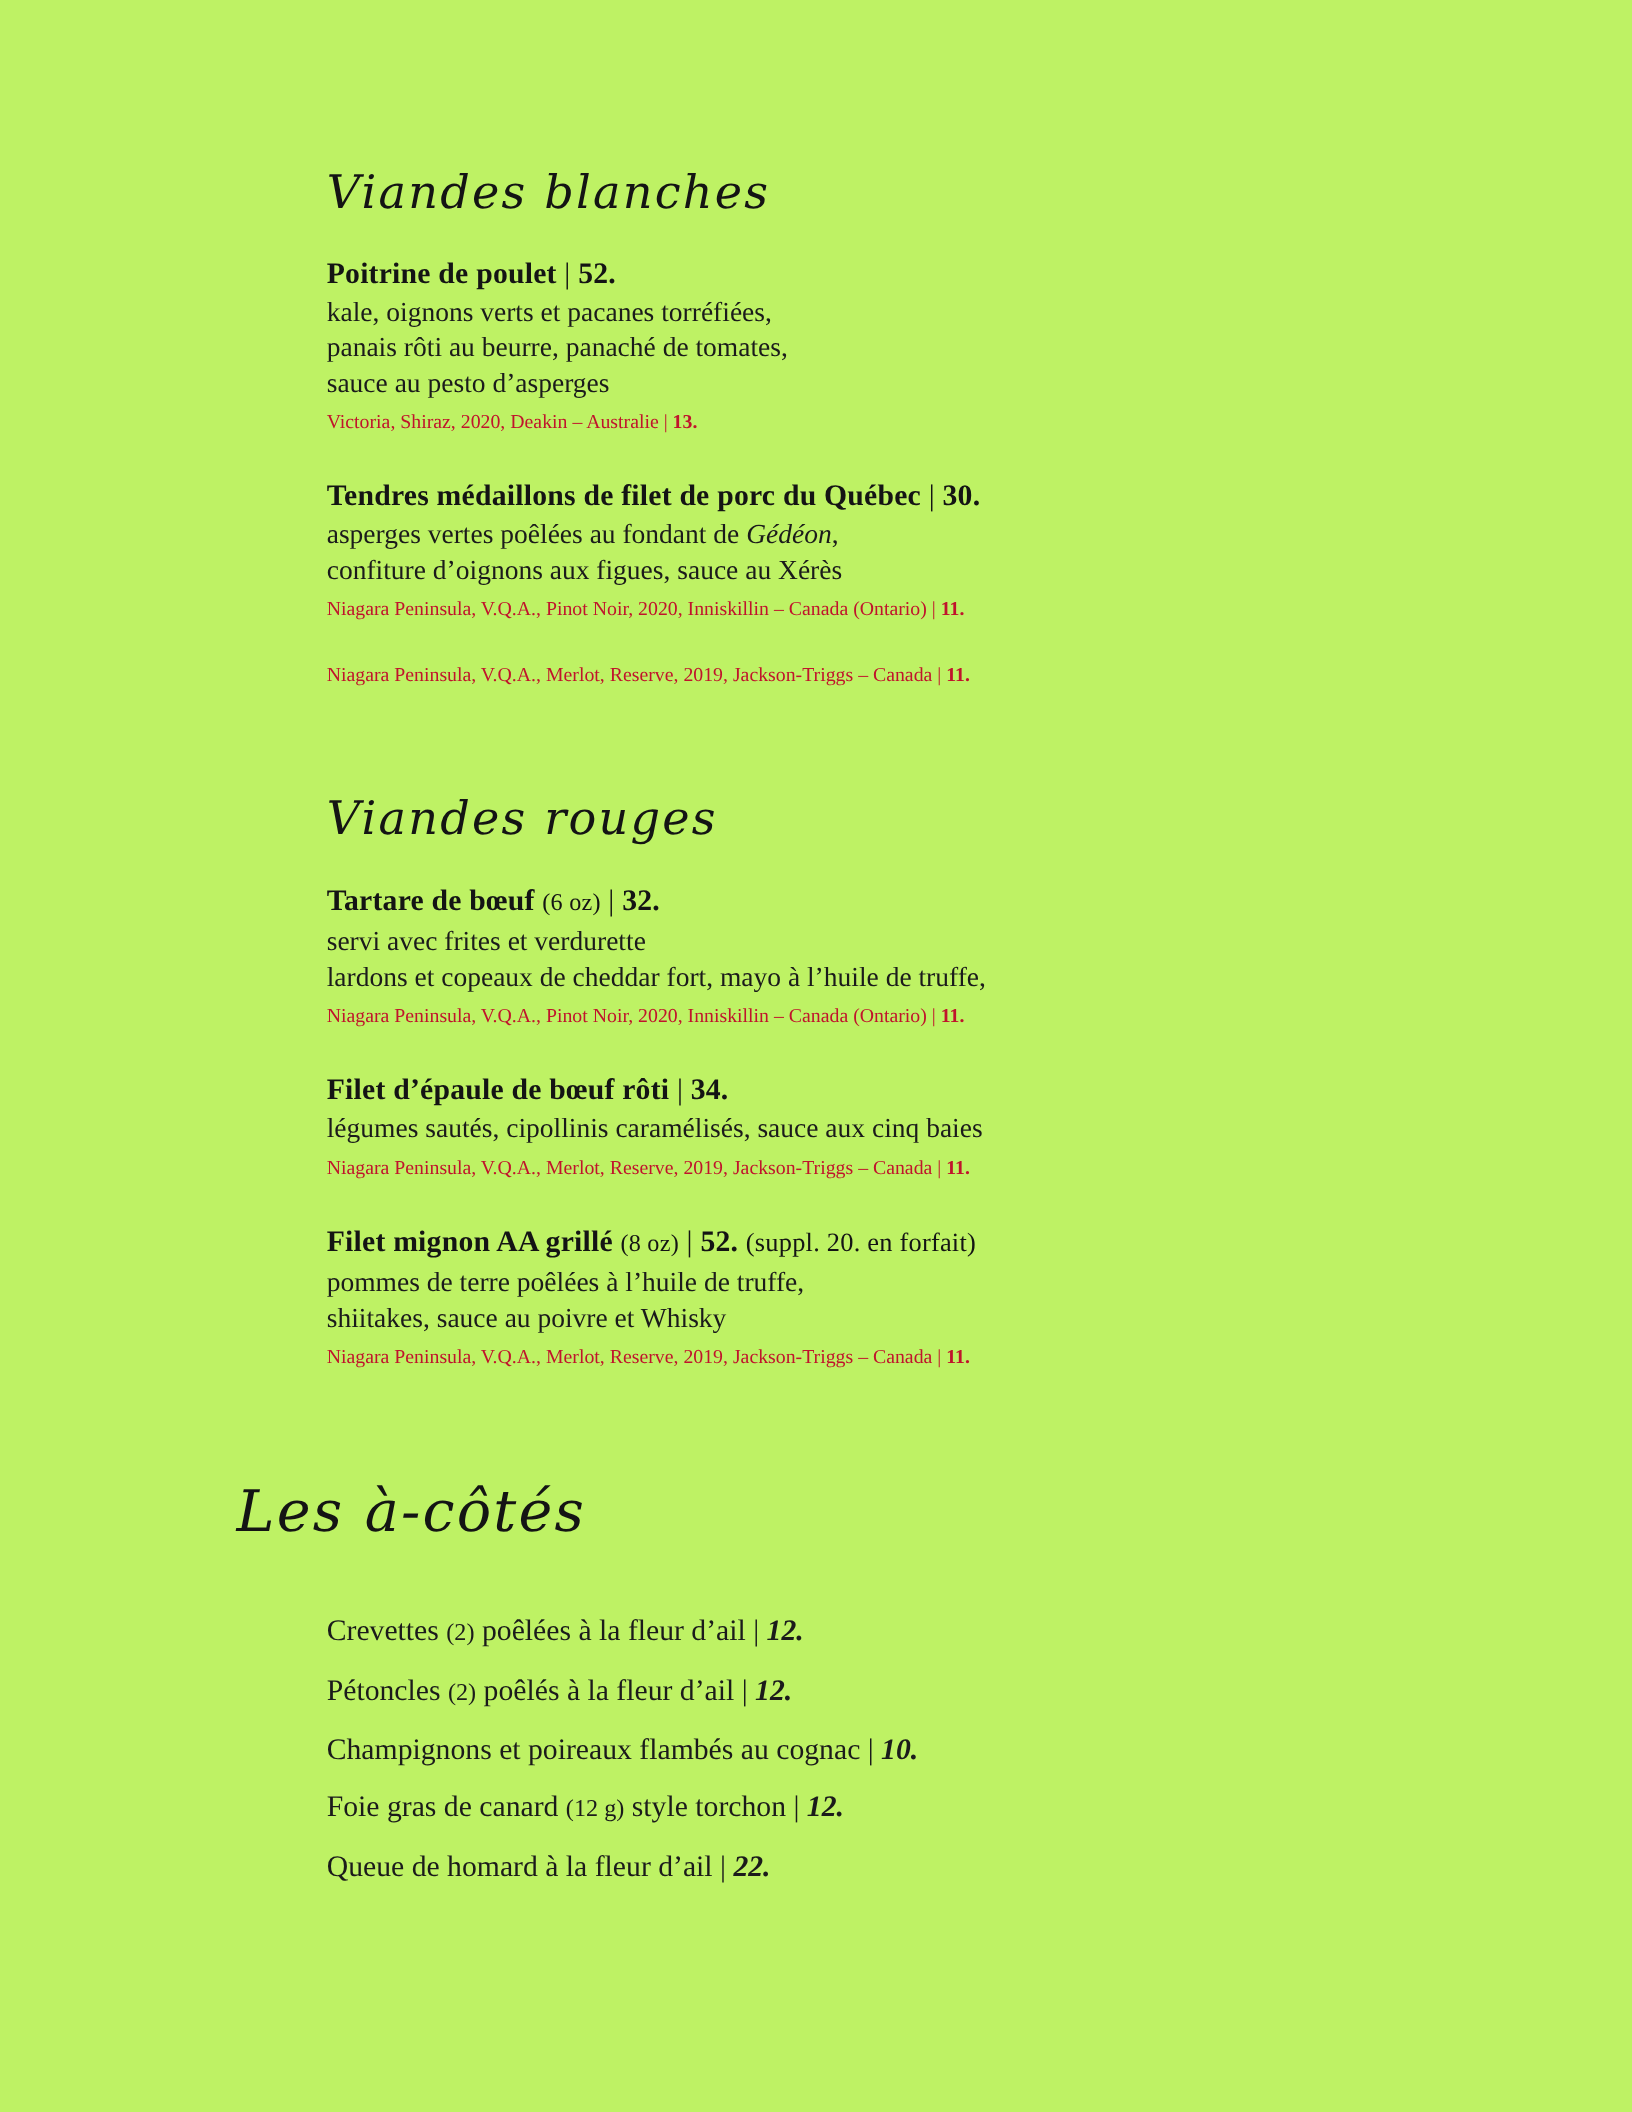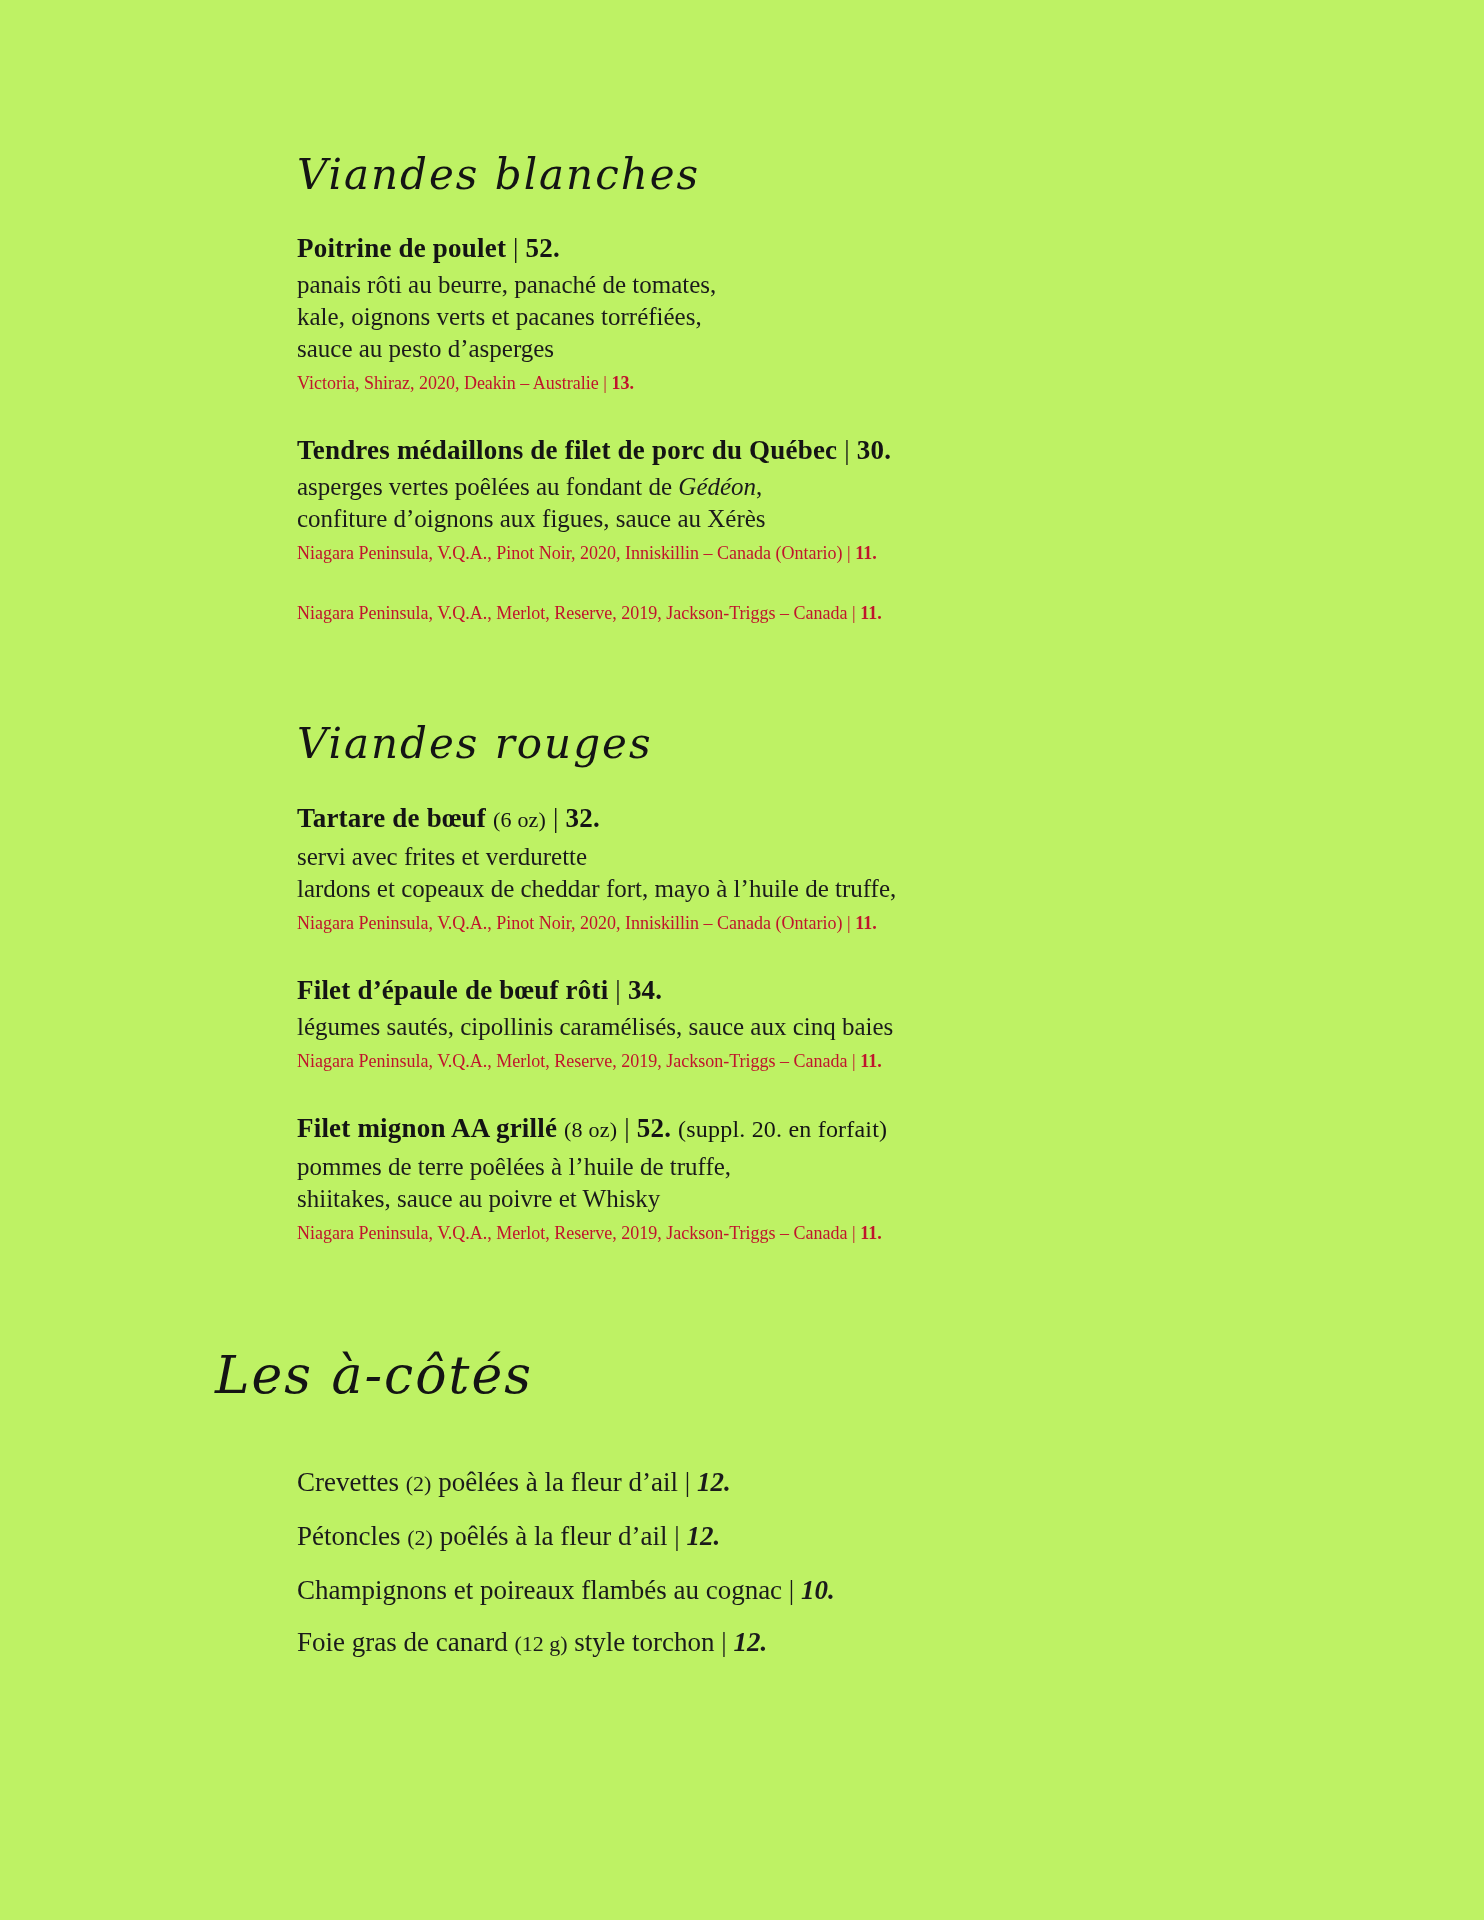--- a/index.html
+++ b/index.html
@@ -47,22 +47,22 @@
   <div class="section">
     <h2 class="script-title">Viandes blanches</h2>
 
     <div class="dish">
       <h3 class="dish-title">
         <span>Poitrine de poulet</span>
         <span class="sep">|</span>
         <span>52.</span>
       </h3>
       <div class="desc">
+        <div>kale, oignons verts et pacanes torréfiées,</div>
         <div>panais rôti au beurre, panaché de tomates,</div>
-        <div>kale, oignons verts et pacanes torréfiées,</div>
         <div>sauce au pesto d’asperges</div>
       </div>
       <p class="wine">
         <span>Victoria, Shiraz, 2020, Deakin – Australie</span>
         <span>|</span>
         <span class="b">13.</span>
       </p>
     </div>
 
     <div class="dish">
@@ -174,15 +174,20 @@
     </div>
 
     <div class="side-line">
       <span>Foie gras de canard</span>
       <span class="paren">(12 g)</span>
       <span>style torchon</span>
       <span class="sep">|</span>
       <span class="b">12.</span>
     </div>
 
+    <div class="side-line">
+      <span>Queue de homard à la fleur d’ail</span>
+      <span class="sep">|</span>
+      <span class="b">22.</span>
+    </div>
   </div>
 
 </div>
 
 </body></html>

